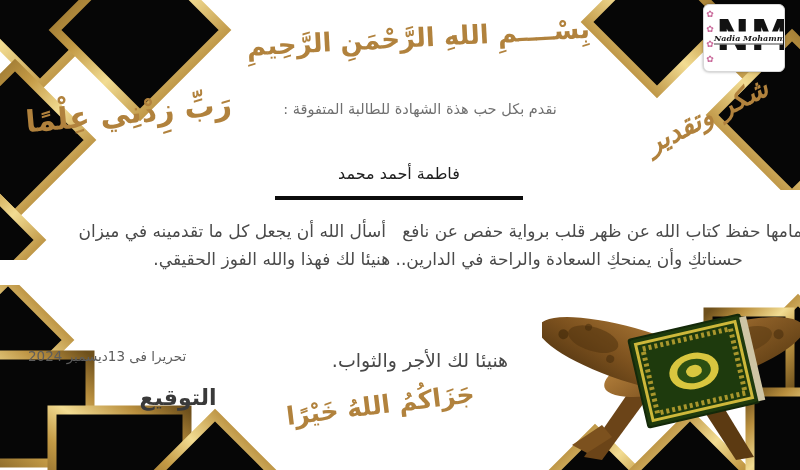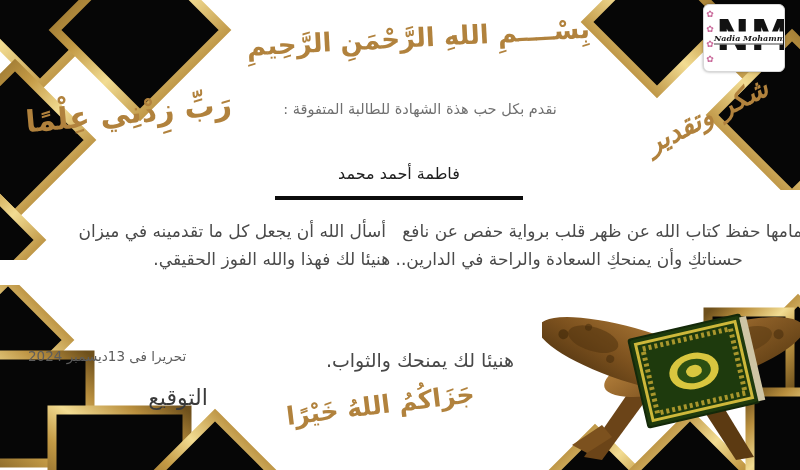--- a/index.html
+++ b/index.html
@@ -17,21 +17,21 @@
   .shukr{left:612px;top:100px;width:190px;font-size:27px;font-style:italic;transform:rotate(-27deg);}
   .jazakum{left:295px;top:390px;width:180px;font-size:25px;transform:rotate(-7deg);}
   
   .intro{left:255px;top:101px;width:330px;font-size:14.5px;color:#6f6f6f;text-align:center;white-space:nowrap;}
   .student-name{left:275px;top:164px;width:248px;font-size:16px;color:#1f1f1f;text-align:center;white-space:nowrap;}
   .name-line{left:275px;top:196px;width:248px;height:4px;background:#0c0c0c;}
   .body-line{left:0;top:221px;width:100%;font-size:17px;color:#4a4a4a;text-align:center;white-space:pre;margin-left:48px;}
   .body-line2{top:249px;}
   .congrats{left:285px;top:349px;width:270px;font-size:19px;color:#484848;text-align:center;white-space:nowrap;}
   .date-line{left:28px;top:348px;width:200px;font-size:13.5px;color:#5d5d5d;text-align:left;white-space:nowrap;}
-  .signature{left:128px;top:385px;width:100px;font-size:22px;color:#3a3a3a;text-align:center;white-space:nowrap;}
+  .signature{left:128px;top:385px;width:100px;font-size:22px;color:#3a3a3a;text-align:center;white-space:nowrap;font-weight:bold;}
   
   .logo{
     left:703px;top:4px;width:80px;height:66px;background:#ffffff;
     border:1px solid #d8d8d8;border-radius:6px;z-index:5;overflow:hidden;
     box-shadow:0 0 3px rgba(0,0,0,.35);
   }
   .logo-flowers{
     position:absolute;left:1px;top:2px;bottom:0;width:10px;
     color:#c9699a;font-size:9px;line-height:15px;text-align:center;
   }
@@ -192,19 +192,19 @@
   <div class="abs ar intro">نقدم بكل حب هذة الشهادة للطالبة المتفوقة :</div>
 
   <div class="abs ar student-name">فاطمة أحمد محمد</div>
 
   <div class="abs name-line"></div>
 
   <div class="abs ar body-line">لإتمامها حفظ كتاب الله عن ظهر قلب برواية حفص عن نافع   أسأل الله أن يجعل كل ما تقدمينه في ميزان</div>
 
   <div class="abs ar body-line body-line2">حسناتكِ وأن يمنحكِ السعادة والراحة في الدارين.. هنيئا لك فهذا والله الفوز الحقيقي.</div>
 
-  <div class="abs ar congrats">هنيئا لك يمنحك والثواب.</div>
+  <div class="abs ar congrats">هنيئا لك الأجر والثواب.</div>
 
   <div class="abs ar date-line">تحريرا فى 13ديسمبر 2024</div>
 
   <div class="abs ar signature">التوقيع</div>
 
 </div>
 
 </body></html>

